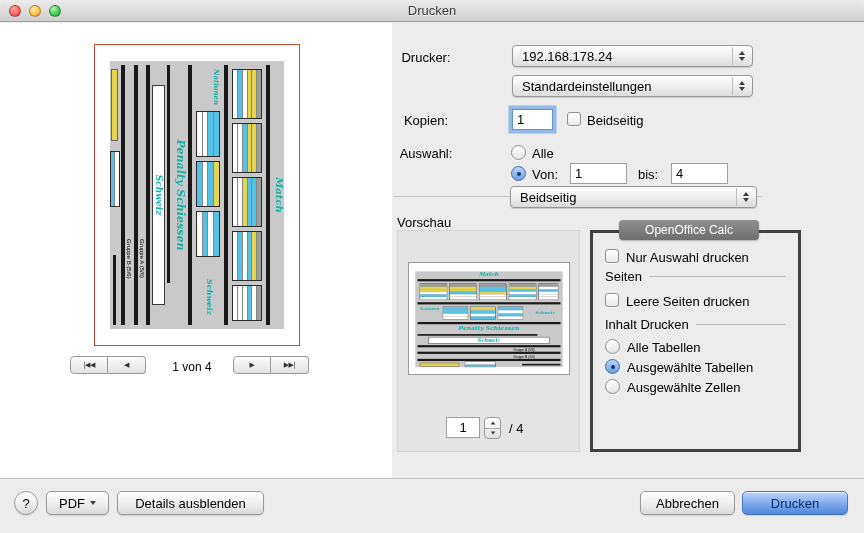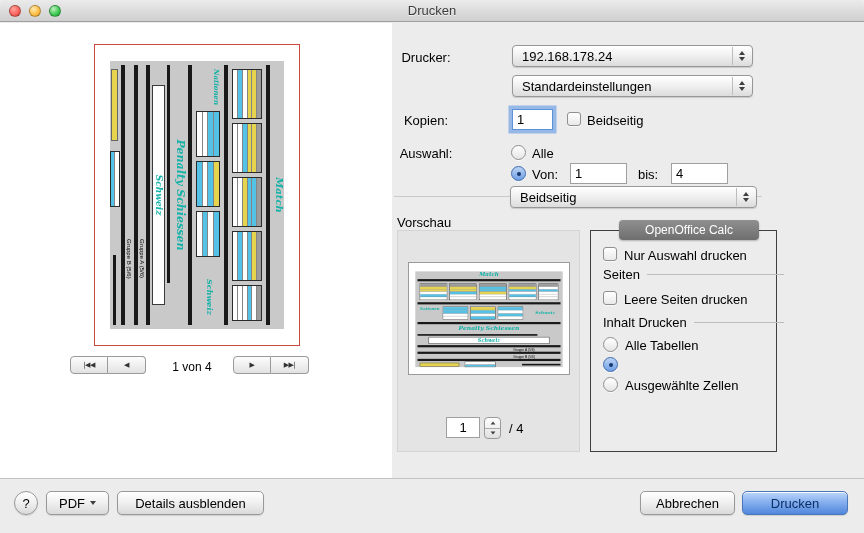--- a/index.html
+++ b/index.html
@@ -82,22 +82,22 @@
          background:linear-gradient(#ffffff,#e5e5e5); box-shadow:0 1px 0 rgba(255,255,255,.7); }
   .rad.on { border-color:#3f6cae; background:linear-gradient(#bcd4f4,#6f9fe6); }
   .rad.on::after { content:""; position:absolute; left:4.5px; top:4.5px; width:4.5px; height:4.5px;
                    border-radius:50%; background:#16366e; }
 
   .sep { position:absolute; height:1px; background:#c9c9c9; }
 
   
   .well { position:absolute; left:397px; top:230px; width:183px; height:222px;
           background:#e4e4e4; border:1px solid #d4d4d4; }
-  .panel { position:absolute; left:590px; top:230px; width:187px; height:222px;
-           border:1px solid #404040; }
+  .panel { position:absolute; left:590px; top:230px; width:211px; height:222px;
+           border:3px solid #404040; }
   .panel-tab { position:absolute; left:619px; top:220px; width:140px; height:20px; z-index:2;
                background:linear-gradient(#909090,#6e6e6e); border-radius:4px;
                color:#fff; font-size:12px; display:flex; align-items:center; justify-content:center;
                box-shadow:0 1px 2px rgba(0,0,0,.25); }
   .grp { position:absolute; display:flex; align-items:center; width:181px; }
   .grp .rule { flex:1; height:1px; background:#bdbdbd; margin-left:7px; }
 
   .stepper { position:absolute; width:17px; height:22px; border:1px solid #9a9a9a; border-radius:4px;
              background:linear-gradient(#fff,#e0e0e0); display:flex; flex-direction:column; overflow:hidden; }
   .stepper .half { flex:1; display:flex; align-items:center; justify-content:center; }
@@ -407,20 +407,21 @@
 
     <div class="grp" style="left:12px;top:84px">
       <span>Inhalt Drucken</span>
       <span class="rule"></span>
     </div>
 
     <span class="rad" style="left:12px;top:106px"></span>
     <div class="lbl" style="left:34px;top:107px">Alle Tabellen</div>
 
     <span class="rad on" style="left:12px;top:126px"></span>
+    <div class="lbl" style="left:34px;top:127px">Ausgewählte Tabellen</div>
 
     <span class="rad" style="left:12px;top:146px"></span>
     <div class="lbl" style="left:34px;top:147px">Ausgewählte Zellen</div>
   </div>
 
   <div class="footer-sep"></div>
   <button class="btn circle" style="left:14px;top:491px">
       <span>?</span>
     </button>
   <button class="btn" style="left:46px;top:491px;width:63px">

